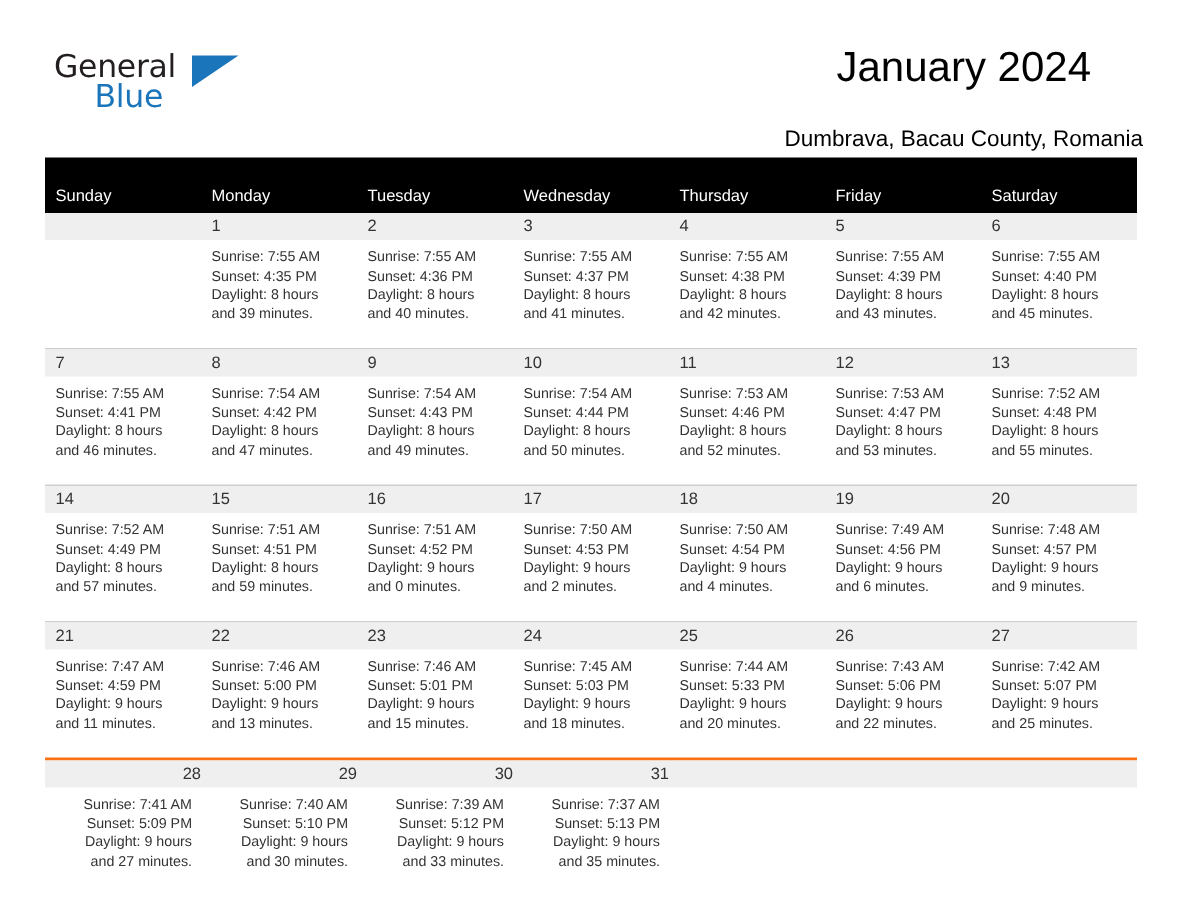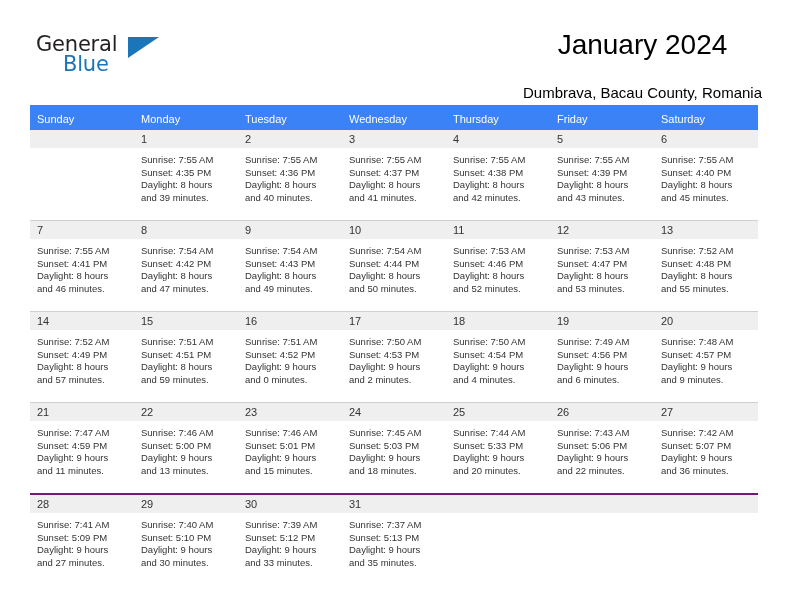--- a/index.html
+++ b/index.html
@@ -91,26 +91,26 @@
   
   .calendar {
     position: absolute;
     left: 30px;
     top: 105px;
     width: 728px;
     border-collapse: collapse;
     table-layout: fixed;
   }
   .calendar th {
-    background: #3b82f6;
+    background: #000000;
     color: #ffffff;
     font-size: 11px;
     font-weight: normal;
     text-align: left;
-    padding: 8px 0 5px 7px;
+    padding: 20px 0 5px 7px;
     height: 10px;
     border: none;
   }
   .calendar td {
     vertical-align: top;
     padding: 0;
     border: none;
     width: 104px;
   }
 
@@ -142,21 +142,22 @@
   }
   .dayinfo div {
     white-space: nowrap;
   }
 
   
   tr.weekrow.sep td {
     border-top: 1px solid #cfcfcf;
   }
   tr.weekrow.sep-blue td {
-    border-top: 2px solid #701a75;
+    border-top: 2px solid #f97316;
+    text-align: right;
   }
 </style>
 </head>
 <body>
 
 <div class="page">
 
   <div class="header">
 
     <div class="logo">
@@ -493,21 +494,21 @@
               </div>
             </div>
           </td>
         <td>
             <div class="daycell">
               <div class="daynum-band">27</div>
               <div class="dayinfo">
                 <div>Sunrise: 7:42 AM</div>
                 <div>Sunset: 5:07 PM</div>
                 <div>Daylight: 9 hours</div>
-                <div>and 36 minutes.</div>
+                <div>and 25 minutes.</div>
               </div>
             </div>
           </td>
       </tr>
 
       <tr class="weekrow sep-blue">
         <td>
             <div class="daycell">
               <div class="daynum-band">28</div>
               <div class="dayinfo">

